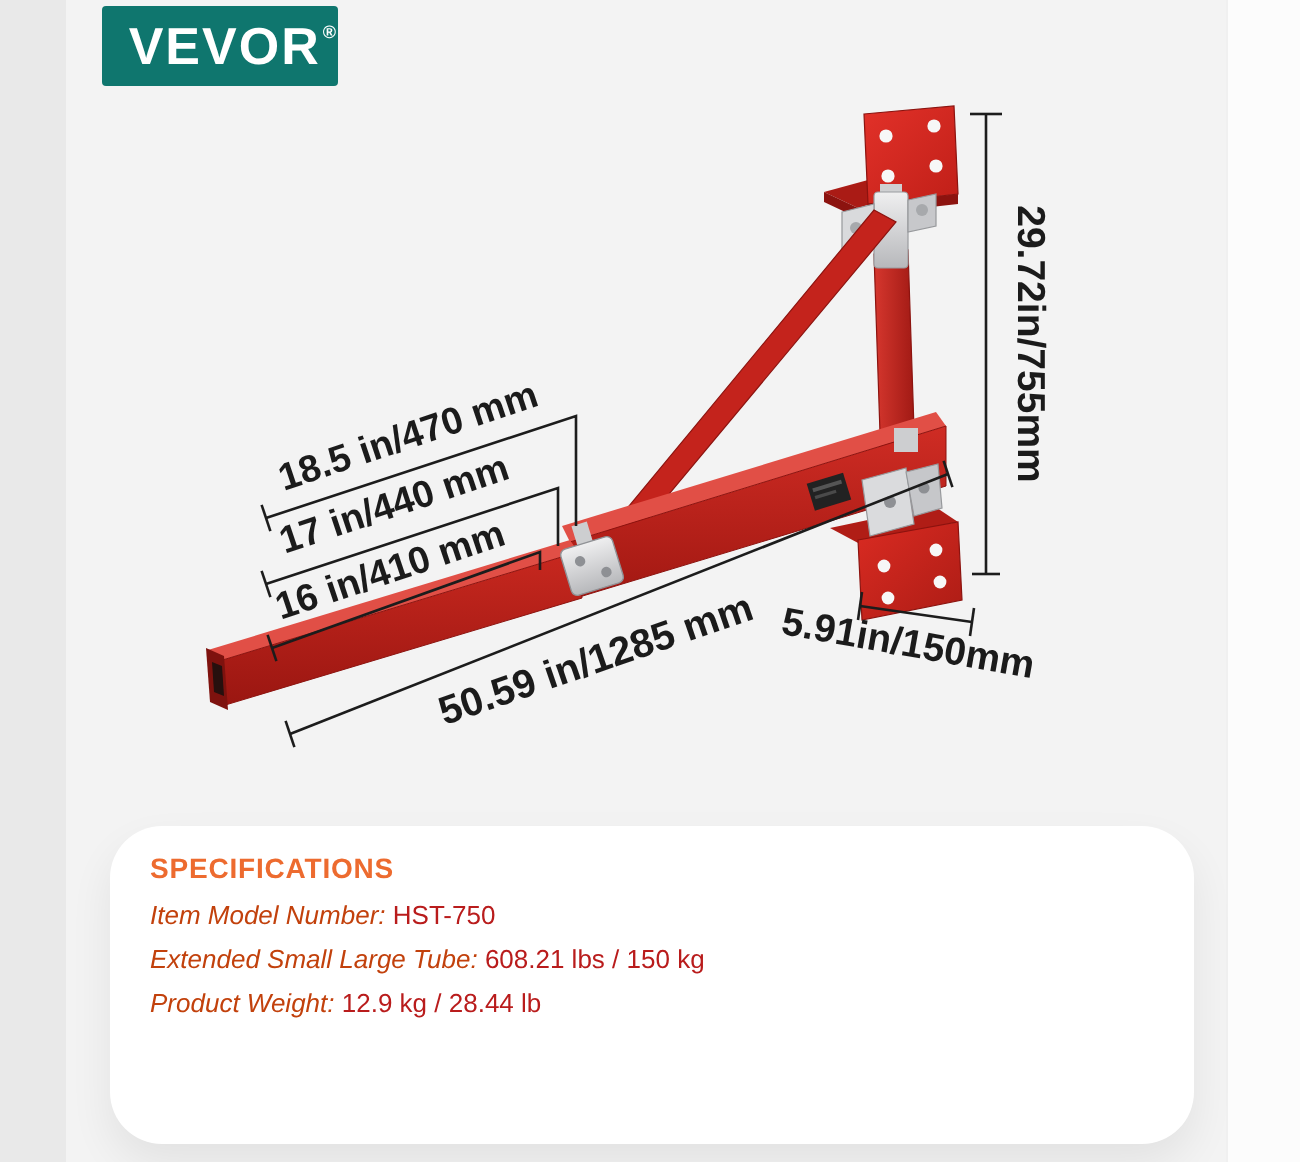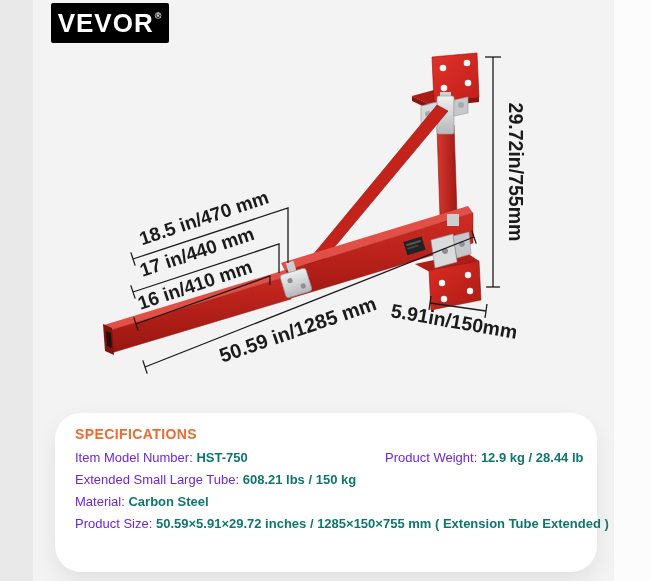--- a/index.html
+++ b/index.html
@@ -6,39 +6,39 @@
   body{
     width:650px;height:581px;position:relative;overflow:hidden;
     background:#f3f3f3;
     font-family:"Liberation Sans",sans-serif;
     -webkit-font-smoothing:antialiased;
   }
   .gutter-left{position:absolute;left:0;top:0;width:33px;height:581px;background:#e9e9e9;}
   .gutter-right{position:absolute;left:613px;top:0;width:37px;height:581px;background:#fcfcfc;border-left:1px solid #f0f0f0;}
   .logo{
     position:absolute;left:51px;top:3px;width:118px;height:40px;
-    background:#000000;color:#ffffff;display:flex;align-items:center;justify-content:center;
+    background:#0f766e;color:#ffffff;display:flex;align-items:center;justify-content:flex-end;
     font-weight:bold;font-size:26px;letter-spacing:1px;border-radius:2px;
   }
   .logo sup{font-size:9px;font-weight:bold;margin-left:1px;transform:translateY(-7px);}
   svg.diagram{position:absolute;left:0;top:0;}
   .dim-text{font-family:"Liberation Sans",sans-serif;font-weight:bold;fill:#1b1b1b;}
   .spec-panel{
     position:absolute;left:55px;top:413px;width:542px;height:159px;box-sizing:border-box;
     background:#ffffff;border-radius:26px;
     box-shadow:0 10px 22px rgba(0,0,0,0.07);
     padding:13px 12px 0 20px;
   }
   .spec-title{
     margin:0 0 5px 0;font-size:14px;font-weight:bold;color:#ed6b2f;letter-spacing:0.4px;
   }
   .spec-grid{display:grid;grid-template-columns:310px 1fr;grid-auto-flow:column;grid-template-rows:repeat(3,22px);}
   .spec-row{font-size:13px;line-height:22px;white-space:nowrap;}
-  .spec-row .lbl{color:#6d28d9;}
-  .spec-row .val{color:#0f766e;font-weight:bold;}
+  .spec-row .lbl{color:#c2410c;font-style:italic;}
+  .spec-row .val{color:#b91c1c;font-weight:normal;}
 </style>
 </head>
 <body>
 
 <div class="gutter-left"></div>
 <div class="gutter-right"></div>
 
 <div class="logo">
   <span>VEVOR</span>
     <sup>®</sup>
@@ -171,17 +171,15 @@
   <text class="dim-text" x="300" y="336" font-size="20" text-anchor="middle" transform="rotate(-19 300 336)">50.59 in/1285 mm</text>
   <text class="dim-text" x="453" y="328" font-size="19.5" text-anchor="middle" transform="rotate(10 453 328)">5.91in/150mm</text>
   <text class="dim-text" x="509" y="172" font-size="19.5" text-anchor="middle" transform="rotate(90 509 172)">29.72in/755mm</text>
 </svg>
 
 <div class="spec-panel">
   <h3 class="spec-title">SPECIFICATIONS</h3>
   <div class="spec-grid">
     <div class="spec-row"><span class="lbl">Item Model Number:</span> <span class="val">HST-750</span></div>
     <div class="spec-row"><span class="lbl">Extended Small Large Tube:</span> <span class="val">608.21 lbs / 150 kg</span></div>
-    <div class="spec-row"><span class="lbl">Material:</span> <span class="val">Carbon Steel</span></div>
     <div class="spec-row"><span class="lbl">Product Weight:</span> <span class="val">12.9 kg / 28.44 lb</span></div>
   </div>
-  <div class="spec-row"><span class="lbl">Product Size:</span> <span class="val">50.59×5.91×29.72 inches / 1285×150×755 mm ( Extension Tube Extended )</span></div>
 </div>
 
 </body></html>

